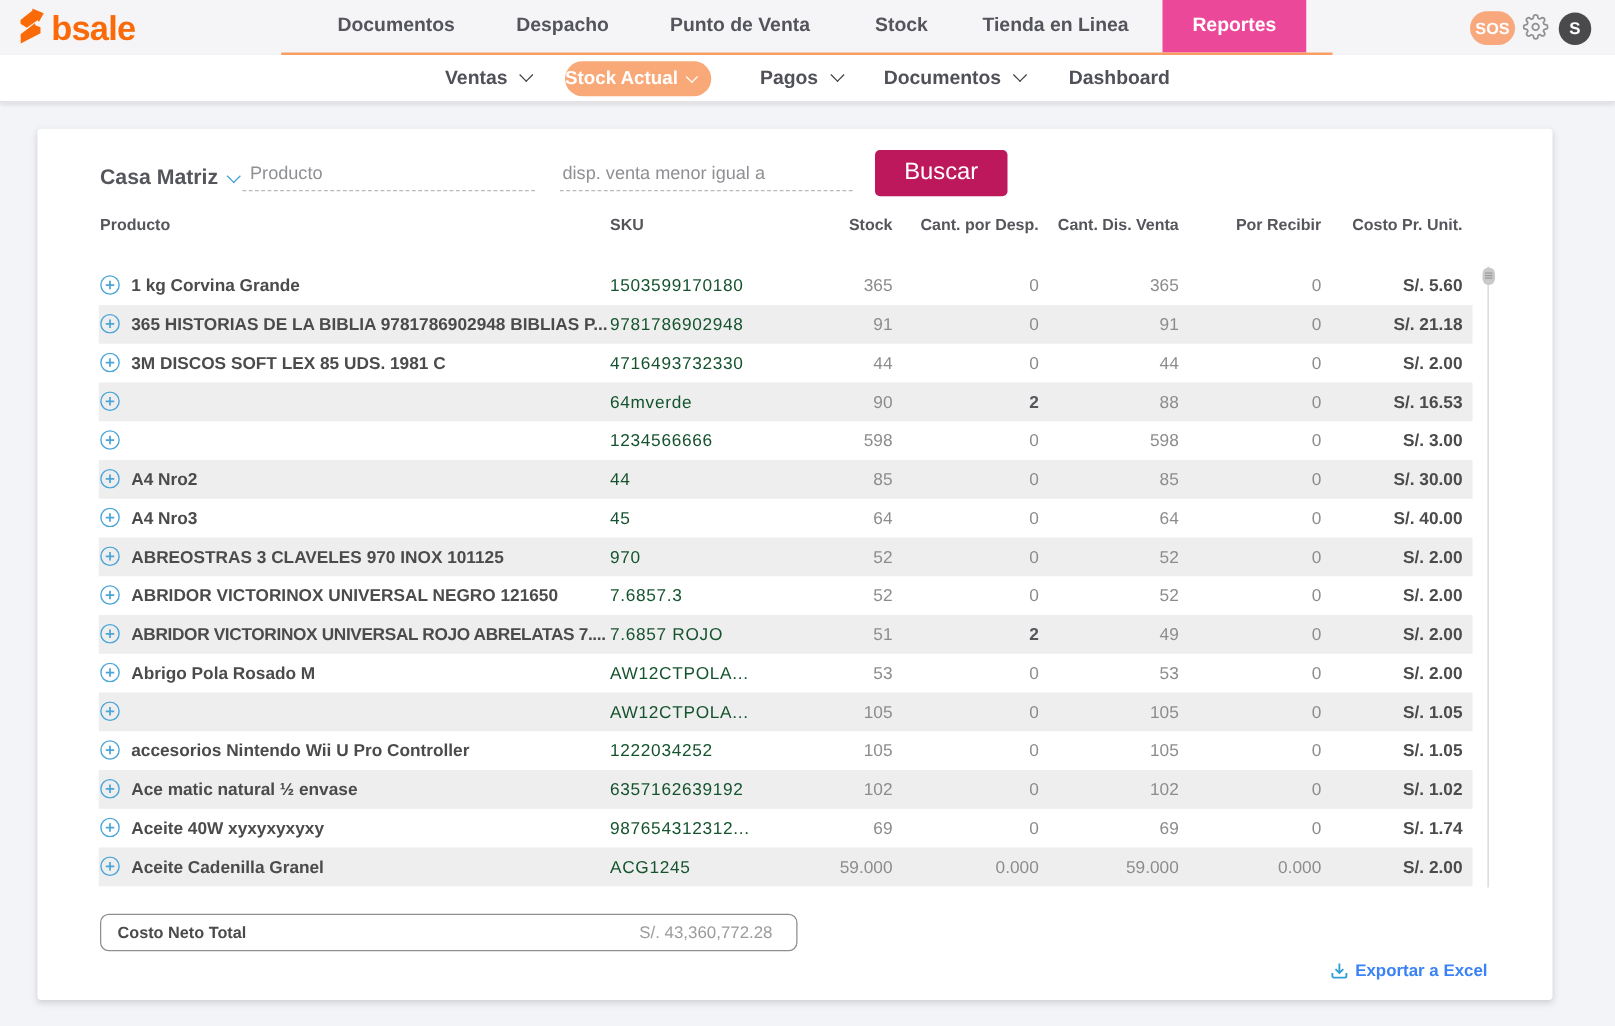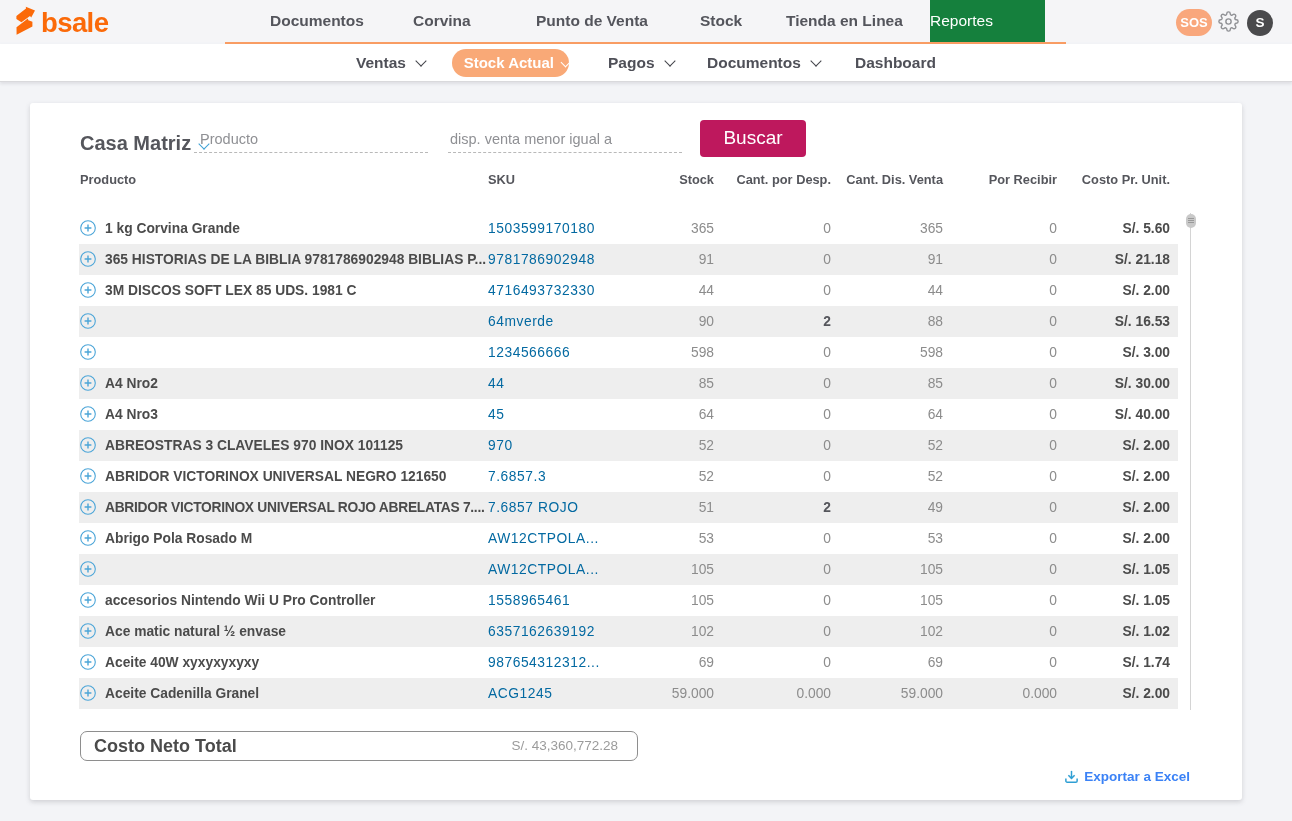--- a/index.html
+++ b/index.html
@@ -7,44 +7,44 @@
   html,body { width:1292px; height:821px; overflow:hidden;
     font-family:"Liberation Sans", sans-serif; background:#f3f4f7; }
 
   
   .topnav { position:absolute; left:0; top:0; width:1292px; height:42px; background:#f5f5f7; }
   .topnav .oline { position:absolute; left:225px; top:42px; width:841px; height:2px; background:#f99d64; }
   .logo { position:absolute; left:14px; top:3px; }
   .logo svg { display:block; }
   .mitem { position:absolute; top:0; height:41px; line-height:41px; font-size:15.5px;
     font-weight:700; color:#54555c; letter-spacing:0; }
-  .mtab { position:absolute; left:930px; top:0; width:115px; height:42px; background:#15803d;
-    text-align:left; line-height:41px; font-size:15.5px; font-weight:400; color:#fff; }
+  .mtab { position:absolute; left:930px; top:0; width:115px; height:42px; background:#ec4899;
+    text-align:center; line-height:41px; font-size:15.5px; font-weight:700; color:#fff; }
   .sos { position:absolute; left:1176px; top:9px; width:36px; height:27px; border-radius:14px;
     background:#f9a77c; color:#fff; font-size:13px; font-weight:700; text-align:center; line-height:27px; }
   .gear { position:absolute; left:1218px; top:11px; }
   .avatar { position:absolute; left:1247px; top:10px; width:26px; height:26px; border-radius:50%;
     background:#4a4a4c; color:#fff; font-size:13.5px; font-weight:700; text-align:center; line-height:26px; }
 
   
   .subnav { position:absolute; left:0; top:44px; width:1292px; height:38px; background:#fff;
     border-bottom:1px solid #d9d9dc; box-shadow:0 2px 3px rgba(40,40,60,.10); }
   .sitem { position:absolute; top:0; height:38px; line-height:38px; font-size:15.5px;
     font-weight:700; color:#4f5058; }
   .chev { display:inline-block; width:8px; height:8px; border-right:1.6px solid #43444a;
     border-bottom:1.6px solid #43444a; transform:rotate(45deg); margin-left:11px; vertical-align:3px; }
   .spill { position:absolute; left:452px; top:5px; width:117px; height:28px; border-radius:14px;
-    background:#f9a977; color:#fff; text-align:right; line-height:28px; font-size:15px; font-weight:700; }
+    background:#f9a977; color:#fff; text-align:left; line-height:28px; font-size:15px; font-weight:700; }
   .spill .chev { border-color:#fff; width:7px; height:7px; margin-left:8px; vertical-align:2px; }
 
   
   .card { position:absolute; left:30px; top:103px; width:1212px; height:697px; background:#fff;
     border-radius:3px; box-shadow:0 2px 5px rgba(80,80,90,.22); }
 
-  .casa { position:absolute; left:50px; top:29px; font-size:20px; font-weight:700; color:#55565c; }
+  .casa { position:absolute; left:50px; top:29px; font-size:17px; font-weight:700; color:#55565c; }
   .casa .chev { border-color:#3da0d5; width:8px; height:8px; border-width:1.8px; margin-left:9px; vertical-align:2px;}
   .finput { position:absolute; top:22px; height:28px; border-bottom:1px dashed #b9b9b9;
     font-size:14.5px; color:#8f9094; padding-top:6px; }
   .fi1 { left:164px; width:234px; padding-left:6px; }
   .fi2 { left:418px; width:234px; padding-left:2px; }
   .buscar { position:absolute; left:670px; top:17px; width:106px; height:37px; background:#be185d;
     border-radius:4px; color:#fff; font-size:19px; text-align:center; line-height:36px; }
 
   
   .thead span { position:absolute; top:69px; font-size:12.8px; font-weight:700; color:#55565c; }
@@ -55,57 +55,57 @@
   .col-venta  { left:801px; width:112px; }
   .col-recibir{ left:915px; width:112px; }
   .col-costo  { left:1018px; width:122px; }
 
   .tbody { position:absolute; left:49px; top:110px; width:1099px; }
   .row { position:relative; height:31px; }
   .row.alt { background:#eeeeee; }
   .row span { position:absolute; top:0; height:31px; line-height:31px; font-size:13.8px; }
   .plus { position:absolute; left:1px; top:7px; width:16px; height:16px; }
   .r-name { left:26px; width:381px; font-weight:700; color:#4b4b4b; white-space:nowrap; overflow:hidden; }
-  .r-sku  { left:409px; color:#0369a1; letter-spacing:.55px; }
+  .r-sku  { left:409px; color:#14532d; letter-spacing:.55px; }
   .r-stock  { left:523px; width:112px; color:#8c8c8c; }
   .r-desp   { left:640px; width:112px; color:#8c8c8c; }
   .r-venta  { left:752px; width:112px; color:#8c8c8c; }
   .r-recibir{ left:866px; width:112px; color:#8c8c8c; }
   .r-costo  { left:969px; width:122px; color:#4b4b4b; font-weight:700; }
   .bolddark { color:#55565c !important; font-weight:700; }
 
   
   .strack { position:absolute; left:1160px; top:110px; width:1px; height:497px; background:#d4d4d4; }
   .sthumb { position:absolute; left:1156px; top:111px; width:10px; height:14px; border-radius:5px;
     background:#c9c9c9; }
   .sthumb i { position:absolute; left:2px; width:6px; height:1px; background:#9a9a9a; }
 
   
   .totalbox { position:absolute; left:50px; top:628px; width:558px; height:30px;
     border:1px solid #8e8e8e; border-radius:7px; }
-  .totalbox b { position:absolute; left:13px; top:0; line-height:28px; font-size:18px; color:#4b4b4b; }
+  .totalbox b { position:absolute; left:13px; top:0; line-height:28px; font-size:13px; color:#4b4b4b; }
   .totalbox span { position:absolute; right:19px; top:0; line-height:28px; font-size:13.5px; color:#9b9b9b; }
   .export { position:absolute; right:52px; top:666px; font-size:13.5px; font-weight:700; color:#3b82f6; }
   .export svg { vertical-align:-3px; margin-right:5px; }
 </style>
 </head>
 <body>
 
 <header class="topnav">
   <div class="logo">
     <svg width="110" height="36" viewBox="0 0 110 36">
       <g fill="#fb6a09">
         <path d="M2.4 12.9 L12.0 5.4 L11.8 3.8 L21.0 7.6 L17.2 14.4 L16.0 13.1 L7.4 19.2 L2.4 16.0 Z"></path>
         <path d="M2.5 24.3 L13.9 15.6 L14.3 17.2 L18.4 18.7 L18.4 23.5 L2.6 31.7 Z"></path>
       </g>
       <text x="27" y="29" font-family="Liberation Sans" font-size="27.5" font-weight="700" letter-spacing="-0.6" fill="#fb6a09">bsale</text>
     </svg>
   </div>
   <span class="mitem" style="left:270px">Documentos</span>
-  <span class="mitem" style="left:413px">Corvina</span>
+  <span class="mitem" style="left:413px">Despacho</span>
   <span class="mitem" style="left:536px">Punto de Venta</span>
   <span class="mitem" style="left:700px">Stock</span>
   <span class="mitem" style="left:786px">Tienda en Linea</span>
   <div class="mtab">Reportes</div>
   <div class="sos">SOS</div>
   <div class="gear">
     <svg width="21" height="21" viewBox="0 0 24 24" fill="none" stroke="#8f9094" stroke-width="1.6">
       <circle cx="12" cy="12" r="3"></circle>
       <path d="M19.4 15a1.65 1.65 0 0 0 .33 1.82l.06.06a2 2 0 1 1-2.83 2.83l-.06-.06a1.65 1.65 0 0 0-1.82-.33 1.65 1.65 0 0 0-1 1.51V21a2 2 0 1 1-4 0v-.09A1.65 1.65 0 0 0 9 19.4a1.65 1.65 0 0 0-1.82.33l-.06.06a2 2 0 1 1-2.83-2.83l.06-.06a1.65 1.65 0 0 0 .33-1.82 1.65 1.65 0 0 0-1.51-1H3a2 2 0 1 1 0-4h.09A1.65 1.65 0 0 0 4.6 9a1.65 1.65 0 0 0-.33-1.82l-.06-.06a2 2 0 1 1 2.83-2.83l.06.06a1.65 1.65 0 0 0 1.82.33H9a1.65 1.65 0 0 0 1-1.51V3a2 2 0 1 1 4 0v.09a1.65 1.65 0 0 0 1 1.51 1.65 1.65 0 0 0 1.82-.33l.06-.06a2 2 0 1 1 2.83 2.83l-.06.06a1.65 1.65 0 0 0-.33 1.82V9a1.65 1.65 0 0 0 1.51 1H21a2 2 0 1 1 0 4h-.09a1.65 1.65 0 0 0-1.51 1z"></path>
     </svg>
@@ -291,21 +291,21 @@
         <span class="num r-venta">105</span>
         <span class="num r-recibir">0</span>
         <span class="num r-costo">S/. 1.05</span>
       </div>
 <div class="row">
         <svg class="plus" viewBox="0 0 16 16">
           <circle cx="8" cy="8" r="7.3" fill="none" stroke="#4ba5d8" stroke-width="1.1"></circle>
           <path d="M8 4.6 V11.4 M4.6 8 H11.4" stroke="#4ba5d8" stroke-width="1.4"></path>
         </svg>
         <span class="r-name">accesorios Nintendo Wii U Pro Controller</span>
-        <span class="r-sku">1558965461</span>
+        <span class="r-sku">1222034252</span>
         <span class="num r-stock">105</span>
         <span class="num r-desp">0</span>
         <span class="num r-venta">105</span>
         <span class="num r-recibir">0</span>
         <span class="num r-costo">S/. 1.05</span>
       </div>
 <div class="row alt">
         <svg class="plus" viewBox="0 0 16 16">
           <circle cx="8" cy="8" r="7.3" fill="none" stroke="#4ba5d8" stroke-width="1.1"></circle>
           <path d="M8 4.6 V11.4 M4.6 8 H11.4" stroke="#4ba5d8" stroke-width="1.4"></path>

